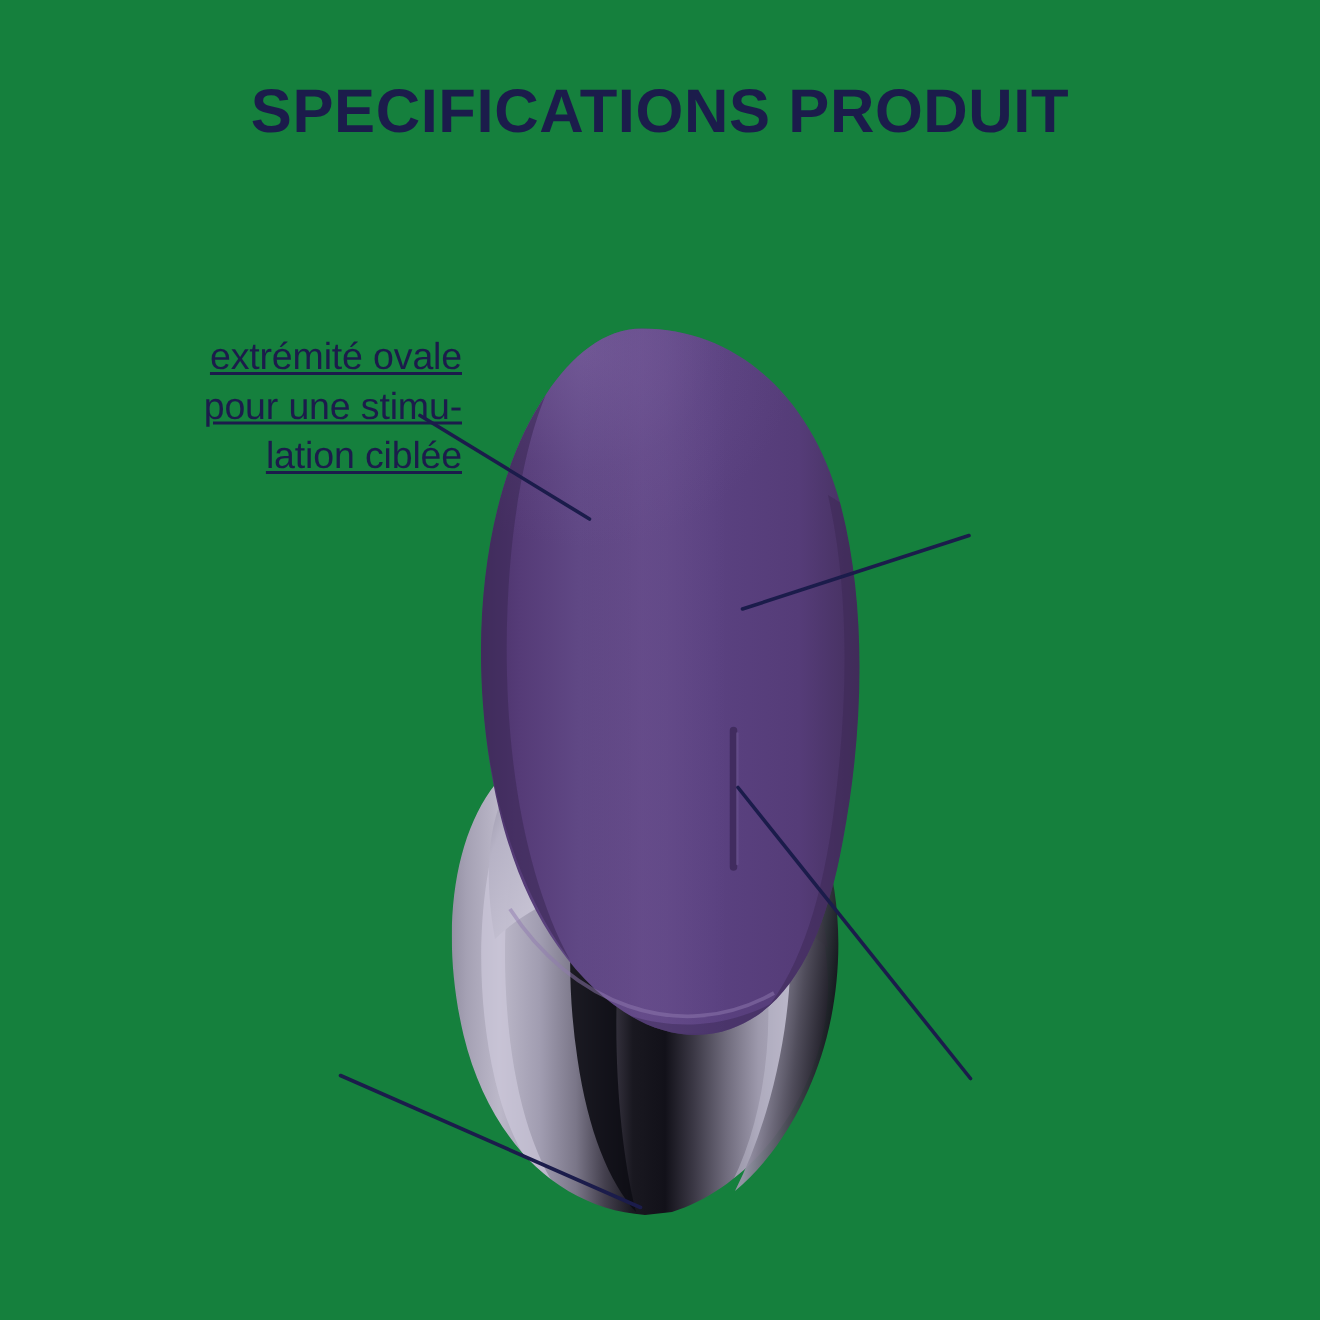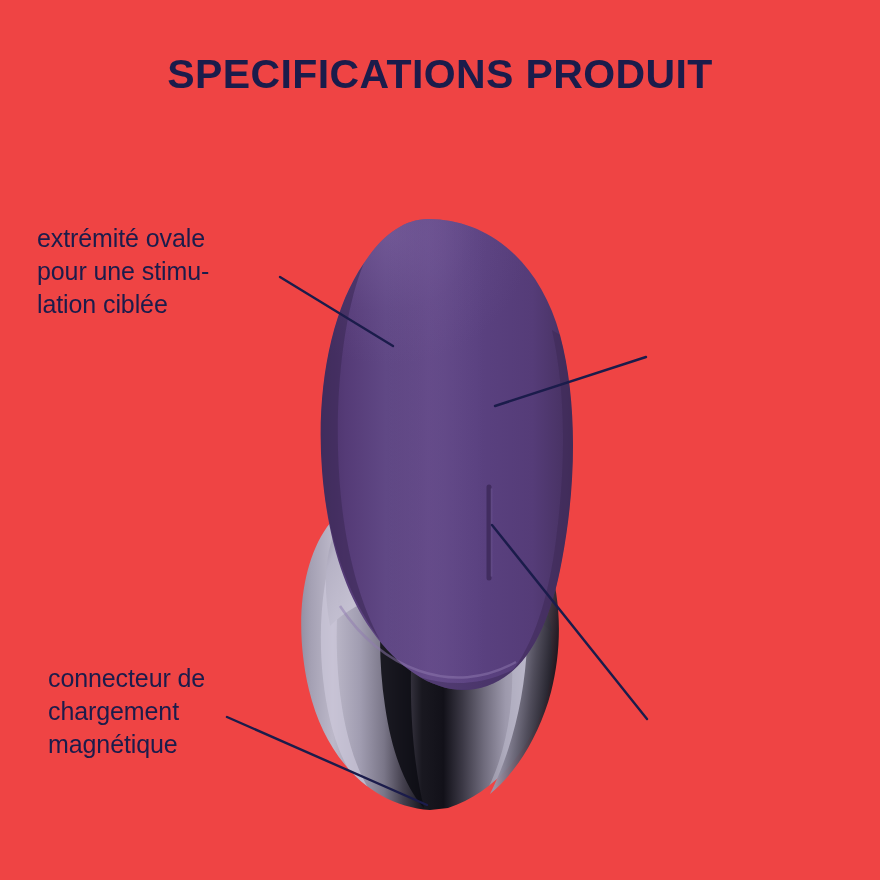--- a/index.html
+++ b/index.html
@@ -8,21 +8,21 @@
     padding: 0;
     background: #ffffff;
   }
   body {
     font-family: "Liberation Sans", sans-serif;
   }
   #page {
     position: relative;
     width: 880px;
     height: 880px;
-    background: #ef4444;
+    background: #15803d;
     overflow: hidden;
   }
 
   
   #page-title {
     position: absolute;
     left: 0;
     top: 52px;
     width: 880px;
     text-align: center;
@@ -39,21 +39,21 @@
   .callout {
     position: absolute;
     font-family: "Liberation Sans", sans-serif;
     font-size: 25px;
     font-weight: 500;
     line-height: 1.32;
     color: #1b1c4b;
     white-space: pre-line;
     letter-spacing: -0.1px;
   }
-  #callout-oval-tip   { left: 37px;  top: 222px; width: 260px; text-align: left; }
+  #callout-oval-tip   { left: 48px;  top: 222px; width: 260px; text-align: right; text-decoration: underline; }
   #callout-silicone   { left: 660px; top: 294px; width: 215px; text-align: left; }
   #callout-controls   { left: 660px; top: 620px; width: 218px; text-align: left; }
   #callout-charger    { left: 48px;  top: 662px; width: 260px; text-align: left; }
 
   
   #product-artwork {
     position: absolute;
     left: 0;
     top: 0;
     width: 880px;
@@ -229,17 +229,14 @@
     <line x1="492" y1="525" x2="647" y2="719" stroke="#1b1c4b" stroke-width="2.4" stroke-linecap="round"></line>
     <line x1="227" y1="717" x2="427" y2="805" stroke="#1b1c4b" stroke-width="2.4" stroke-linecap="round"></line>
   </svg>
 
   <div class="callout" id="callout-oval-tip">extrémité ovale
 pour une stimu-
 lation ciblée</div>
 
 
 
-  <div class="callout" id="callout-charger">connecteur de
-chargement
-magnétique</div>
 
 </div>
 
 </body></html>

